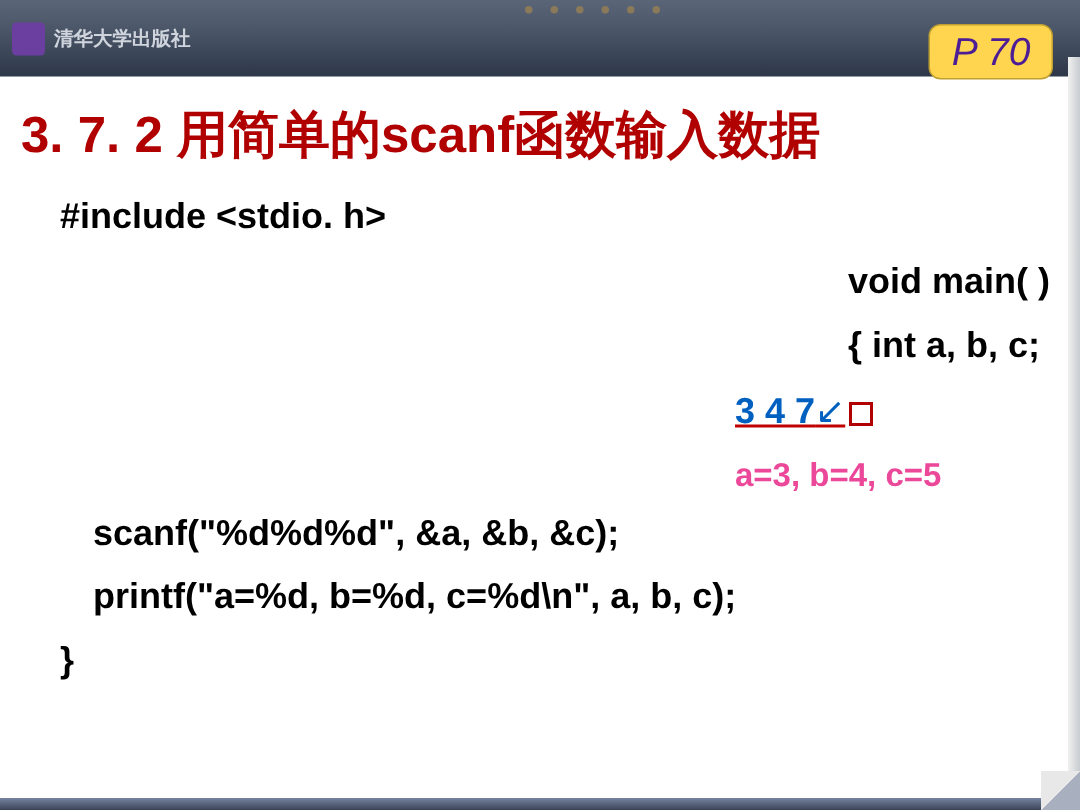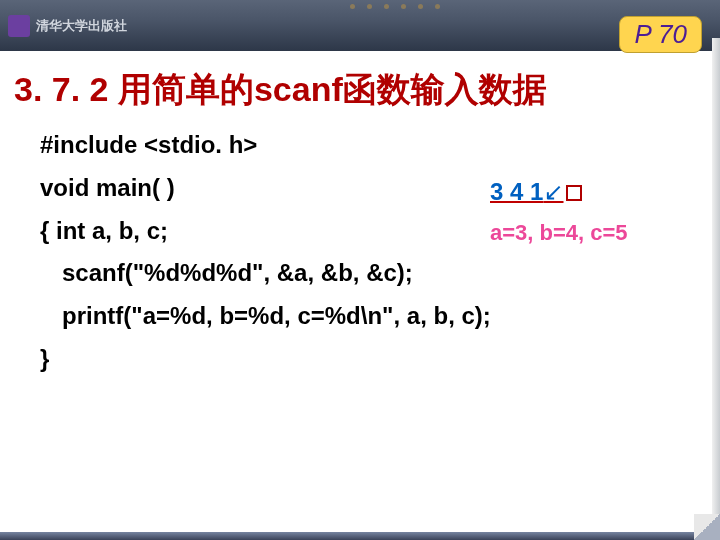--- a/index.html
+++ b/index.html
@@ -92,21 +92,22 @@
     color: #000;
     line-height: 1.7;
   }
   .code-line {
     margin-bottom: 2px;
     white-space: nowrap;
   }
   .code-line.indent1 { margin-left: 22px; }
   .two-col {
     display: flex;
-    align-items: center;
+    align-items: flex-end;
+    flex-direction: column;
   }
   .two-col .left { flex: 1; }
   .two-col .right {
     min-width: 210px;
     padding-top: 2px;
   }
   .input-line {
     color: #0060c0;
     font-size: 24px;
     font-weight: bold;
@@ -184,21 +185,21 @@
   <div class="code-block">
     <div class="code-line">#include &lt;stdio. h&gt;</div>
 
     <div class="two-col">
       <div class="left">
         <div class="code-line">void main( )</div>
         <div class="code-line">{ int a, b, c;</div>
       </div>
       <div class="right">
         <div>
-          <span class="input-line">3 4 1</span><span class="input-line enter-sym">↙</span><span class="bad-box"></span>
+          <span class="input-line">3 4 7</span><span class="input-line enter-sym">↙</span><span class="bad-box"></span>
         </div>
         <div class="output-line">a=3, b=4, c=5</div>
       </div>
     </div>
 
     <div class="code-line indent1">scanf("%d%d%d", &amp;a, &amp;b, &amp;c);</div>
     <div class="code-line indent1">printf("a=%d, b=%d, c=%d\n", a, b, c);</div>
     <div class="code-line">}</div>
   </div>
 </div>

